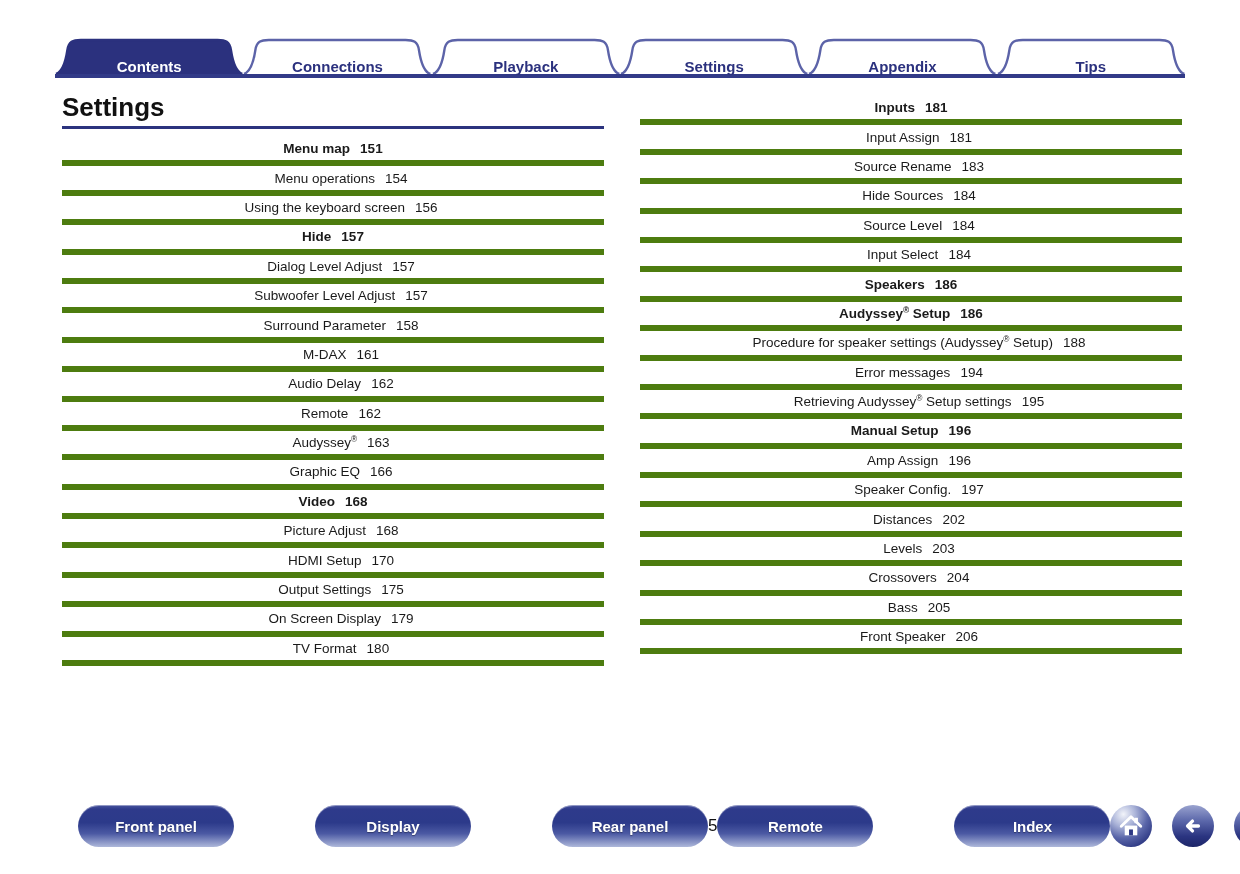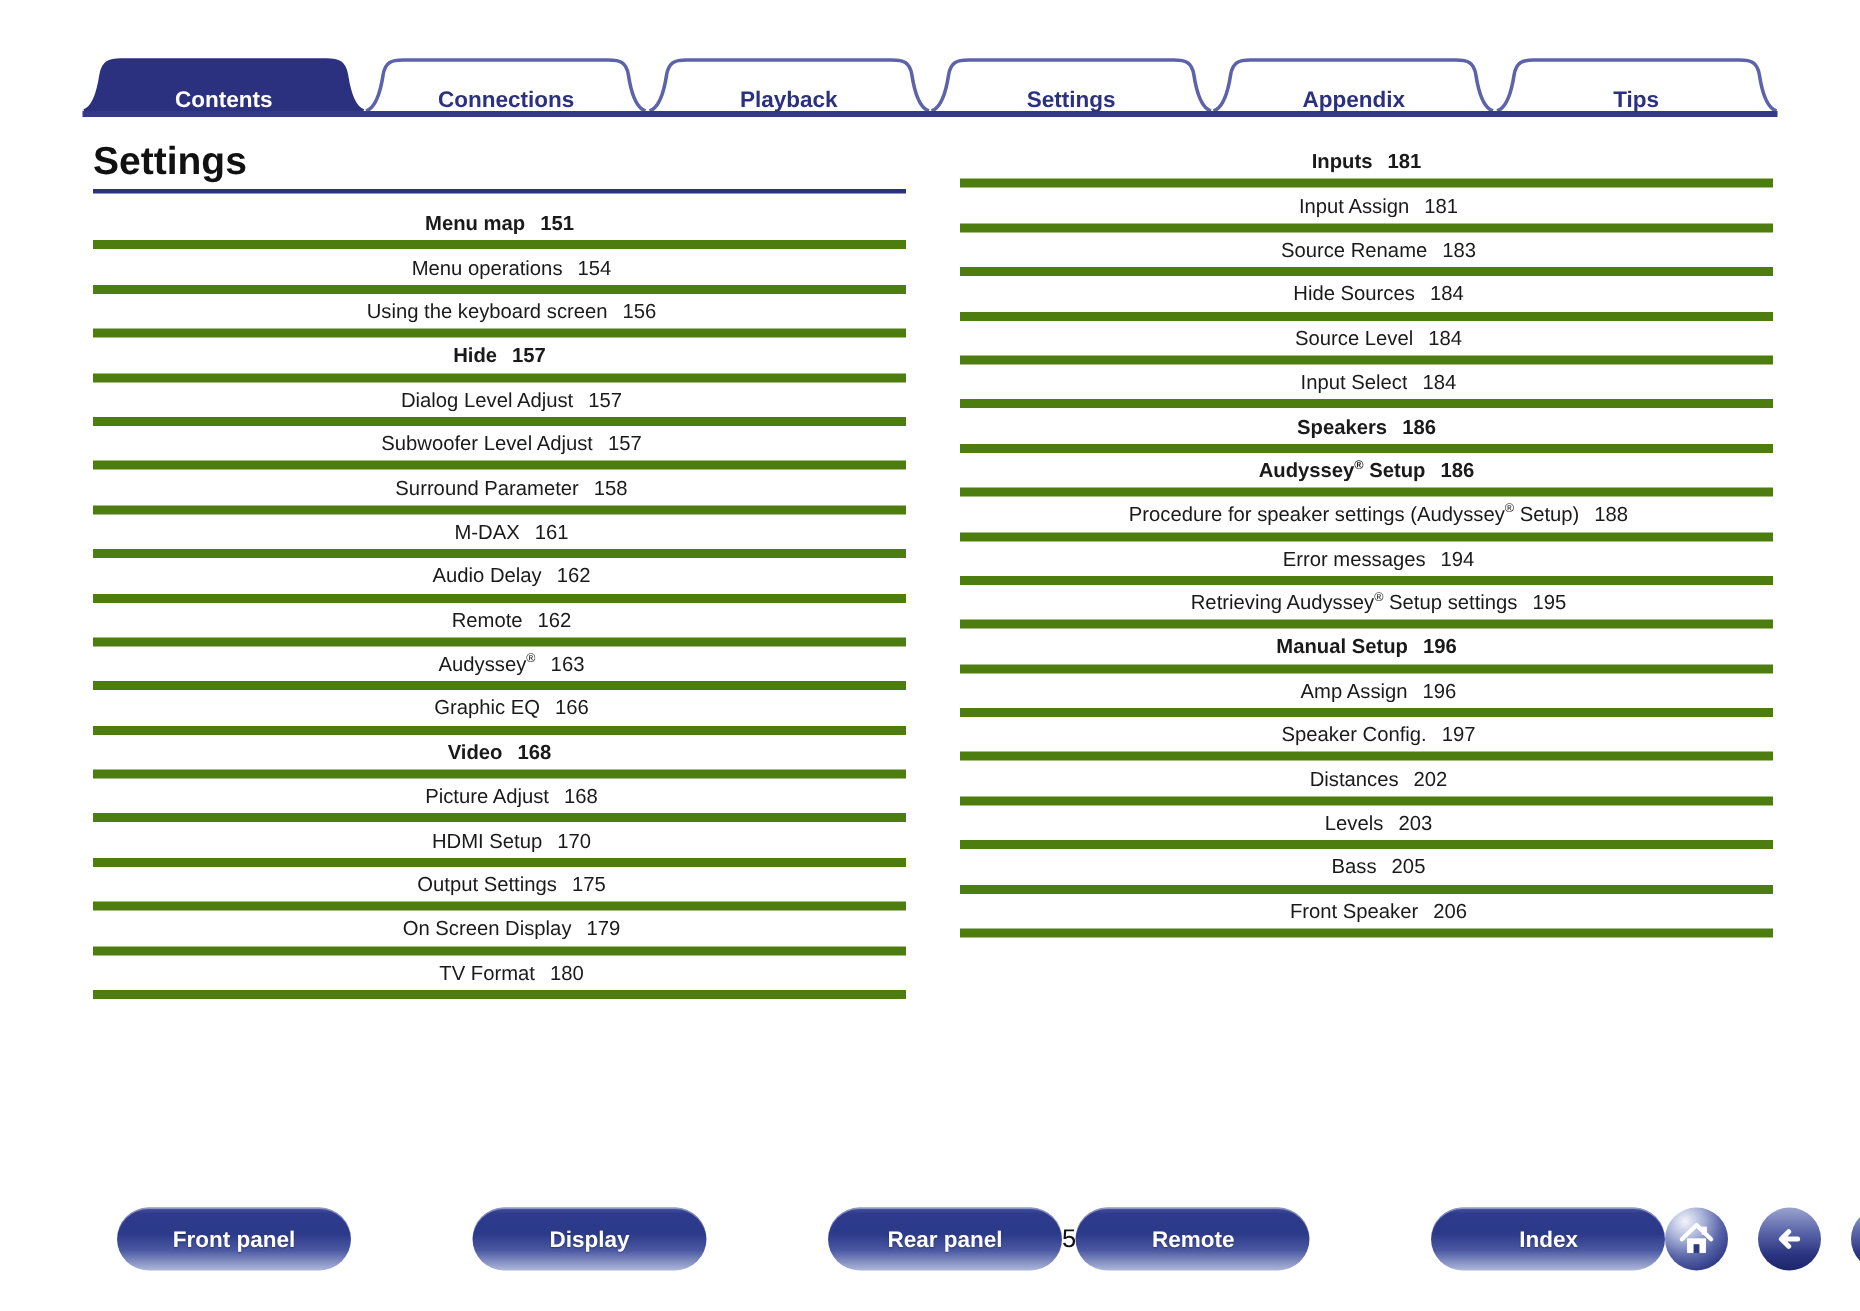--- a/index.html
+++ b/index.html
@@ -247,20 +247,24 @@
         </div>
         <div class="toc-row lvl2">
           <span class="toc-label">Distances</span>
           <span class="toc-page">202</span>
         </div>
         <div class="toc-row lvl2">
           <span class="toc-label">Levels</span>
           <span class="toc-page">203</span>
         </div>
         <div class="toc-row lvl2">
+          <span class="toc-label">Crossovers</span>
+          <span class="toc-page">204</span>
+        </div>
+        <div class="toc-row lvl2">
           <span class="toc-label">Bass</span>
           <span class="toc-page">205</span>
         </div>
         <div class="toc-row lvl2">
           <span class="toc-label">Front Speaker</span>
           <span class="toc-page">206</span>
         </div>
       </div>
   </div>
 </div>

